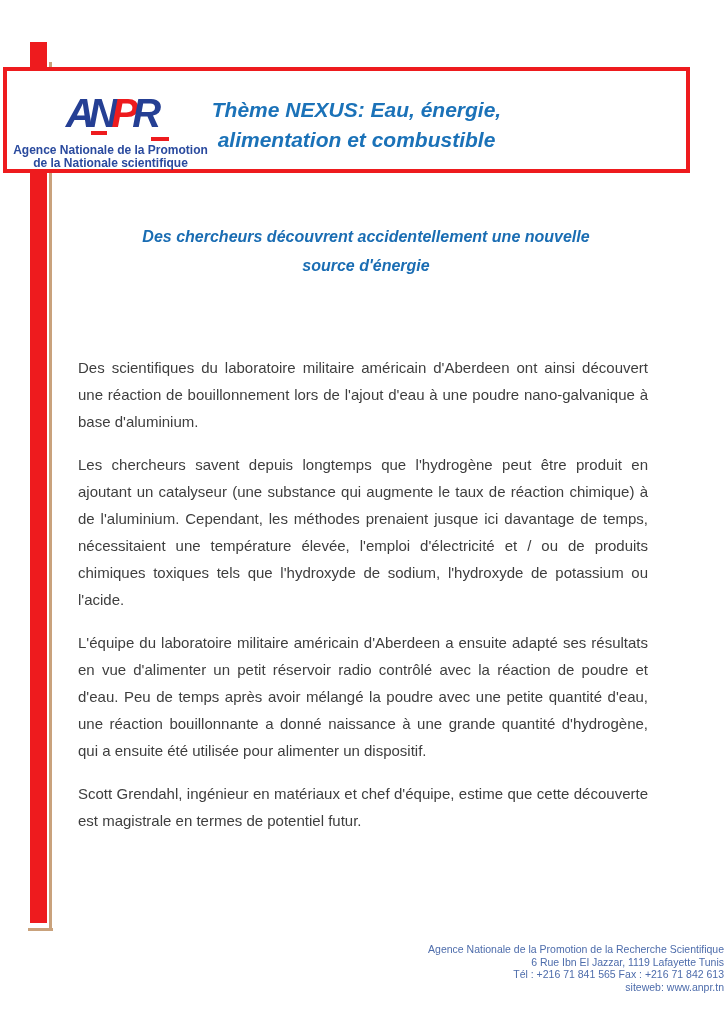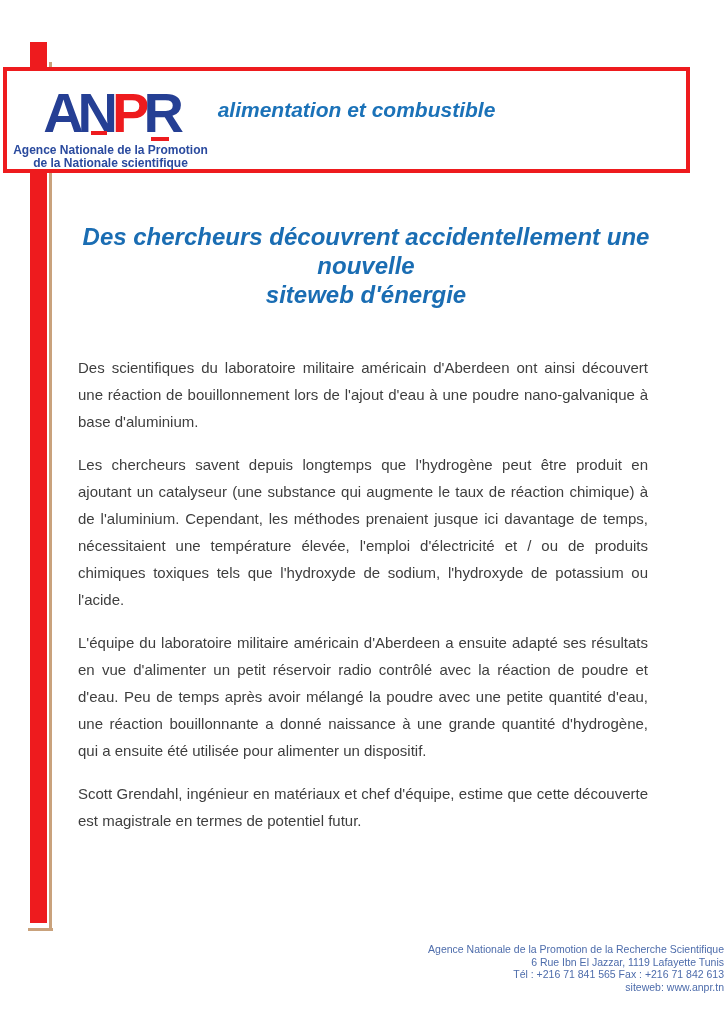--- a/index.html
+++ b/index.html
@@ -36,22 +36,22 @@
     width: 687px; height: 106px;
     background: #ffffff;
     border: 4px solid #ee1b1e;
     z-index: 2;
   }
   .logo {
     position: absolute; left: 6px; top: 14px;
     width: 195px; text-align: center;
   }
   .logo-letters {
-    font-size: 56px; line-height: 56px;
-    font-weight: bold; 
+    font-size: 40px; line-height: 56px;
+    font-weight: bold; font-style: italic;
     letter-spacing: -6px;
     color: #253f94;
     white-space: nowrap;
   }
   .logo-letters .red-letter { color: #ee1b1e; }
   .logo-accent {
     position: absolute; height: 4px; background: #ee1b1e; z-index: 3;
   }
   .logo-accent.a1 { left: 78px; top: 46px; width: 16px; }
   .logo-accent.a2 { left: 138px; top: 52px; width: 18px; }
@@ -68,21 +68,21 @@
     font-size: 21px; line-height: 30px;
     font-weight: bold; font-style: italic;
     color: #1b72b8;
   }
 
   
   .doc-title {
     position: absolute; left: 60px; top: 222px;
     width: 612px;
     text-align: center;
-    font-size: 24px; line-height: 29px;
+    font-size: 16px; line-height: 29px;
     font-weight: bold; font-style: italic;
     color: #1a6db3;
     z-index: 2;
   }
 
   
   .content {
     position: absolute; left: 78px; top: 354px;
     width: 570px; z-index: 2;
   }
@@ -115,27 +115,28 @@
   <div class="logo">
     <div class="logo-letters"><span>A</span><span>N</span><span class="red-letter">P</span><span>R</span></div>
     <div class="logo-accent a1"></div>
     <div class="logo-accent a2"></div>
     <div class="logo-subtext">
       <div>Agence Nationale de la Promotion</div>
       <div>de la Nationale scientifique</div>
     </div>
   </div>
   <div class="theme-title">
+    <div>Thème NEXUS: Eau, énergie,</div>
     <div>alimentation et combustible</div>
   </div>
 </div>
 
 <div class="doc-title">
   <div>Des chercheurs découvrent accidentellement une nouvelle</div>
-  <div>siteweb d'énergie</div>
+  <div>source d'énergie</div>
 </div>
 
 <div class="content">
   <p>Des scientifiques du laboratoire militaire américain d'Aberdeen ont ainsi découvert une réaction de bouillonnement lors de l'ajout d'eau à une poudre nano-galvanique à base d'aluminium.</p>
   <p>Les chercheurs savent depuis longtemps que l'hydrogène peut être produit en ajoutant un catalyseur (une substance qui augmente le taux de réaction chimique) à de l'aluminium. Cependant, les méthodes prenaient jusque ici davantage de temps, nécessitaient une température élevée, l'emploi d'électricité et / ou de produits chimiques toxiques tels que l'hydroxyde de sodium, l'hydroxyde de potassium ou l'acide.</p>
   <p>L'équipe du laboratoire militaire américain d'Aberdeen a ensuite adapté ses résultats en vue d'alimenter un petit réservoir radio contrôlé avec la réaction de poudre et d'eau. Peu de temps après avoir mélangé la poudre avec une petite quantité d'eau, une réaction bouillonnante a donné naissance à une grande quantité d'hydrogène, qui a ensuite été utilisée pour alimenter un dispositif.</p>
   <p>Scott Grendahl, ingénieur en matériaux et chef d'équipe, estime que cette découverte est magistrale en termes de potentiel futur.</p>
 </div>
 
 <div class="page-footer">

